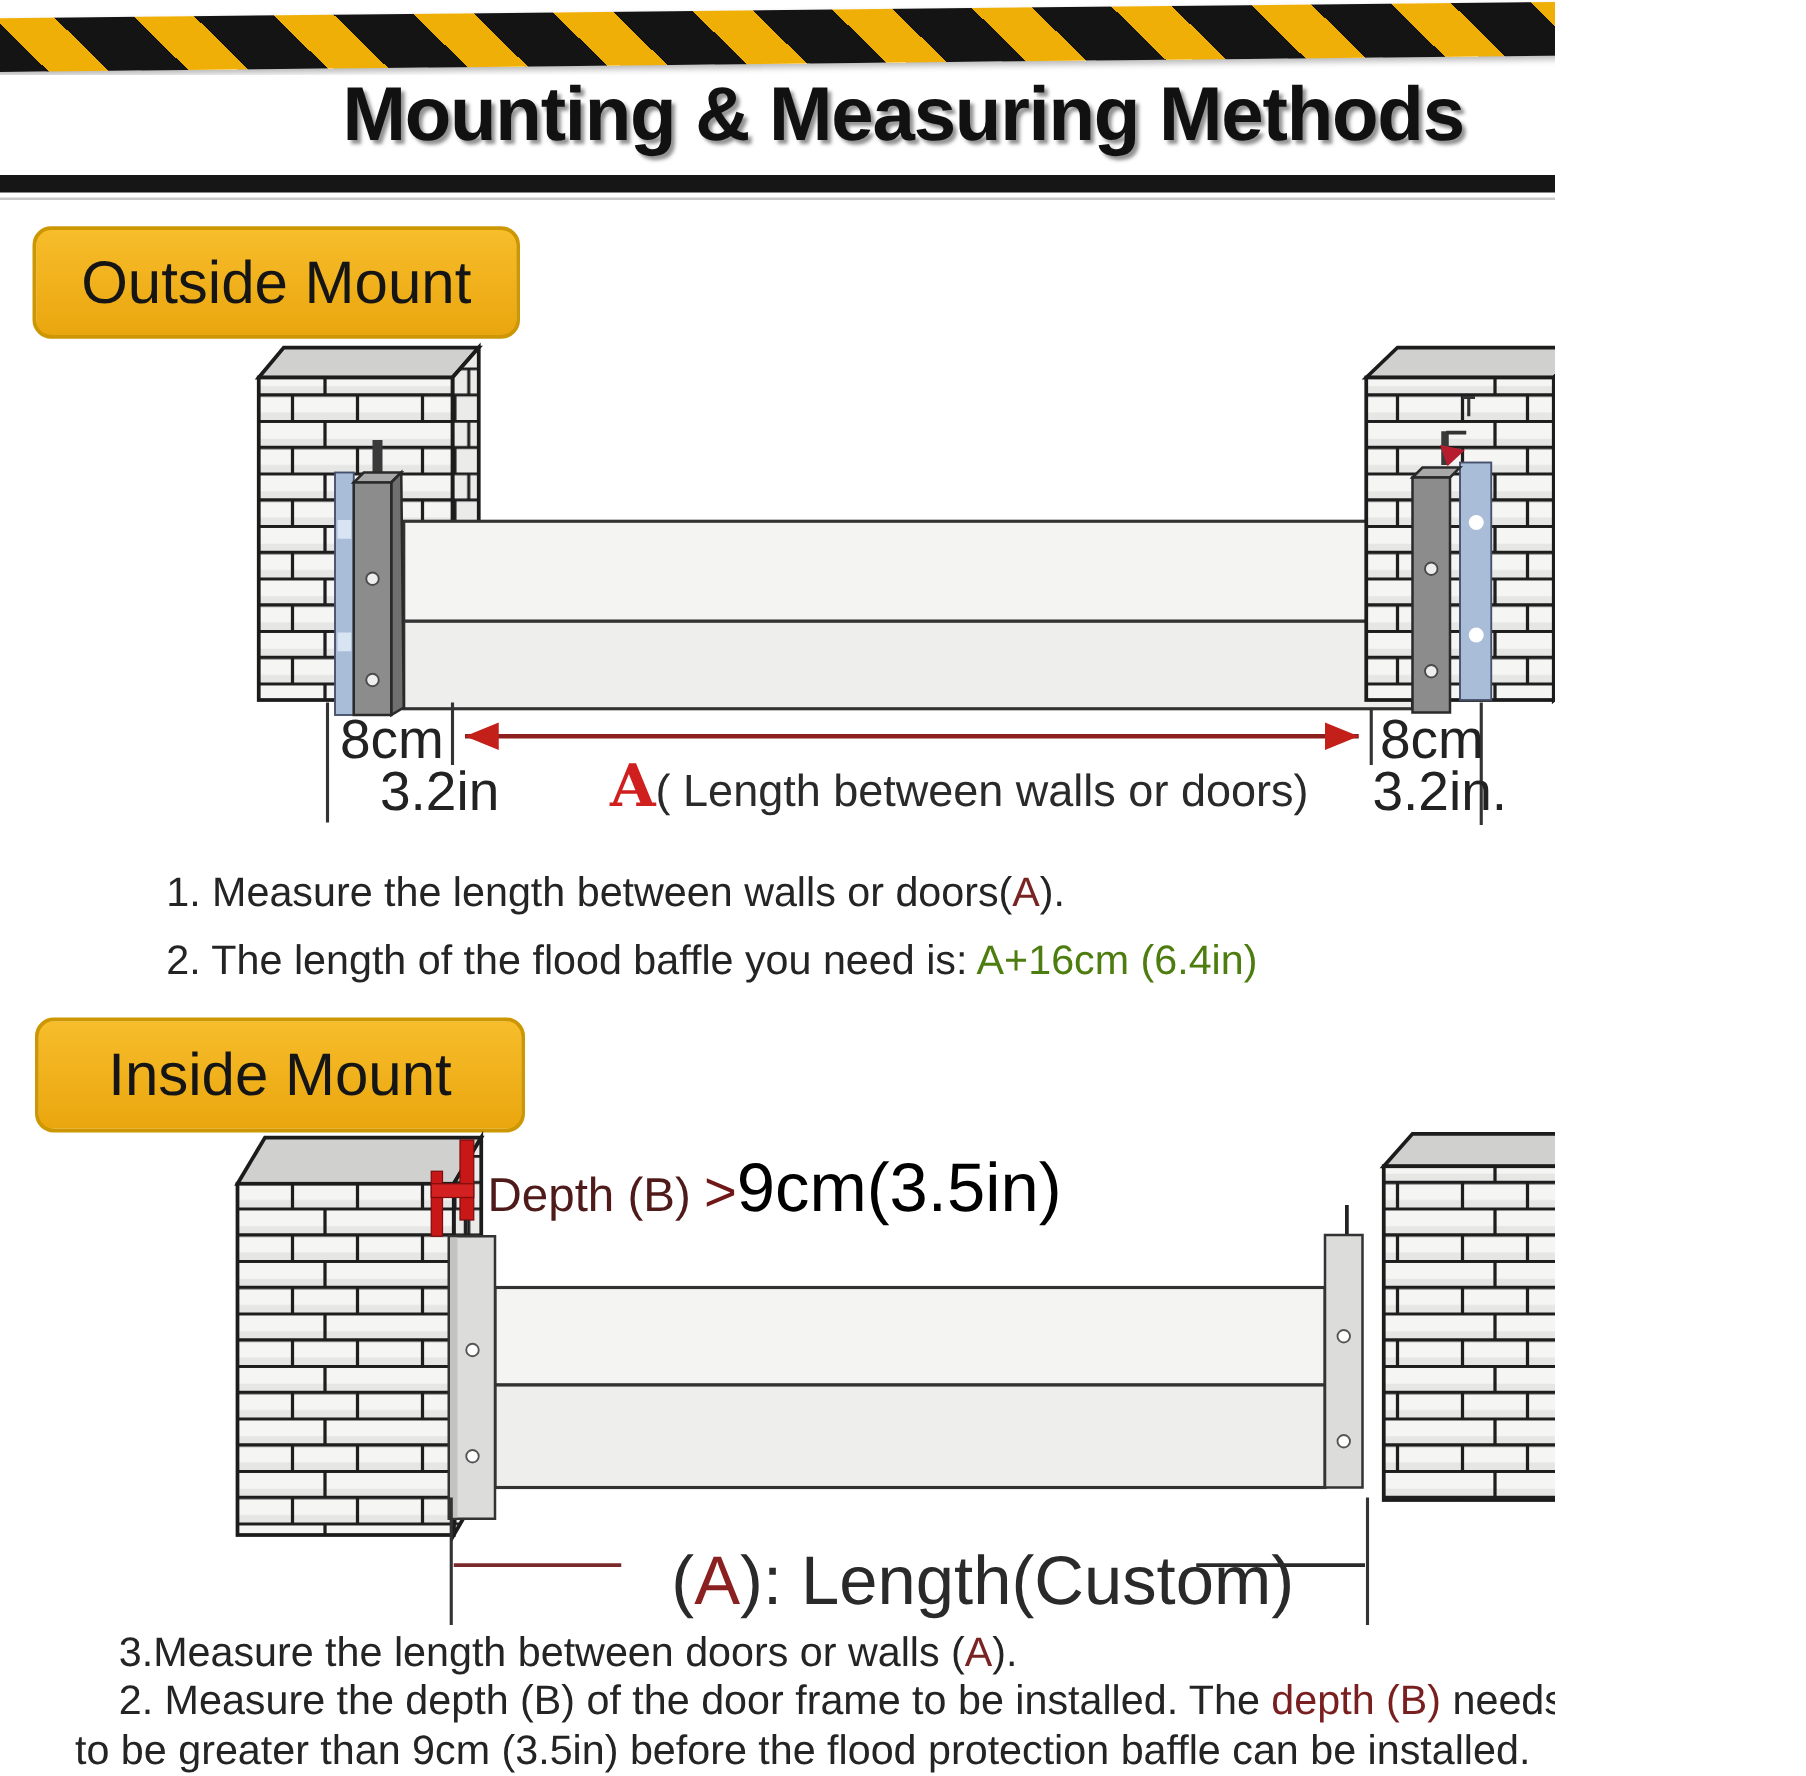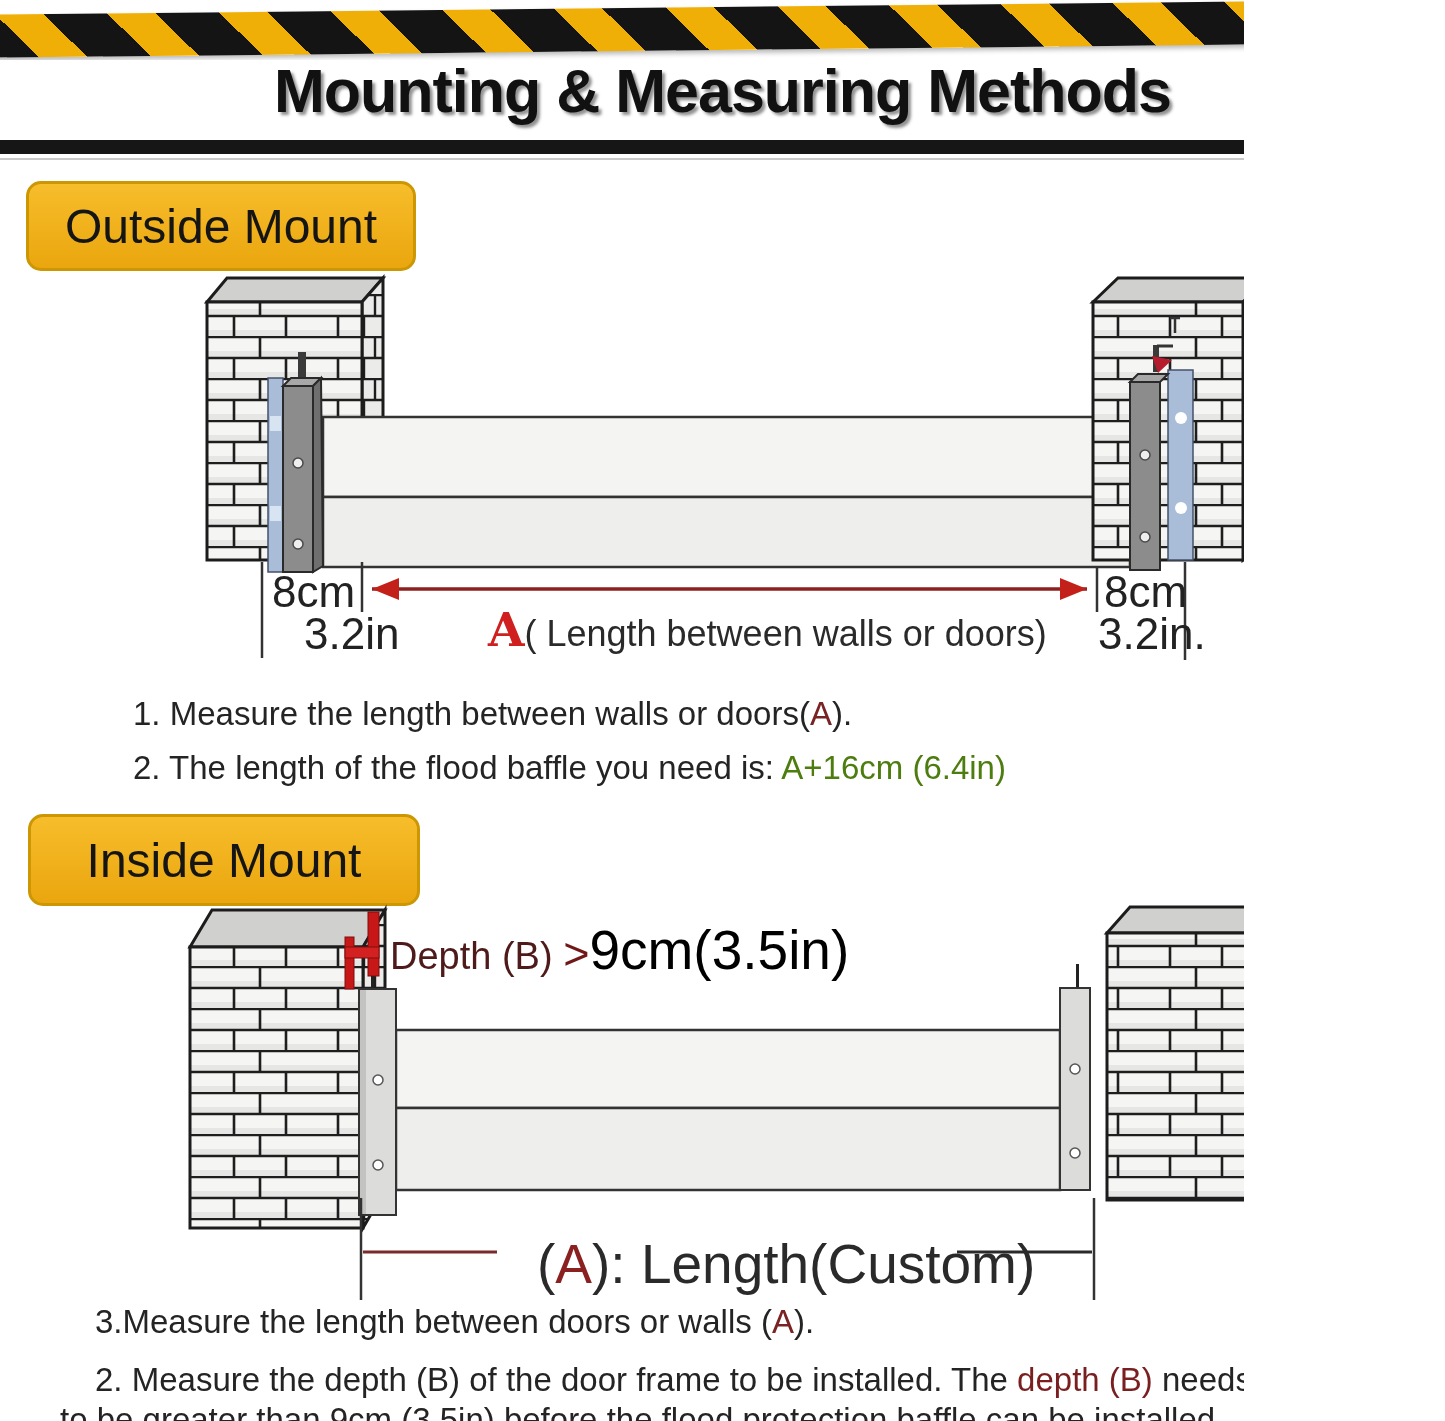--- a/index.html
+++ b/index.html
@@ -197,17 +197,17 @@
   <div class="depth-label">
     <span class="d1">Depth (B) </span><span class="d2">&gt;</span><span class="d3">9cm(3.5in)</span>
   </div>
 
   <div class="len-label">
     <span>(</span><span class="maroon-a">A</span><span>): Length(Custom)</span>
   </div>
 
   <div class="steps" style="left:95px;top:1303px;">
     <p><span>3.Measure the length between doors or walls (</span><span class="maroon-a">A</span><span>).</span></p>
-    <p style="margin-top:20px;"><span>2. Measure the depth (B) of the door frame to be installed. The </span><span class="hl-maroon">depth (B)</span><span> needs</span></p>
+    <p style=""><span>2. Measure the depth (B) of the door frame to be installed. The </span><span class="hl-maroon">depth (B)</span><span> needs</span></p>
     <p style="margin-top:2px;margin-left:-35px;"><span>to be greater than 9cm (3.5in) before the flood protection baffle can be installed.</span></p>
   </div>
 
 </div>
 
 </body></html>

